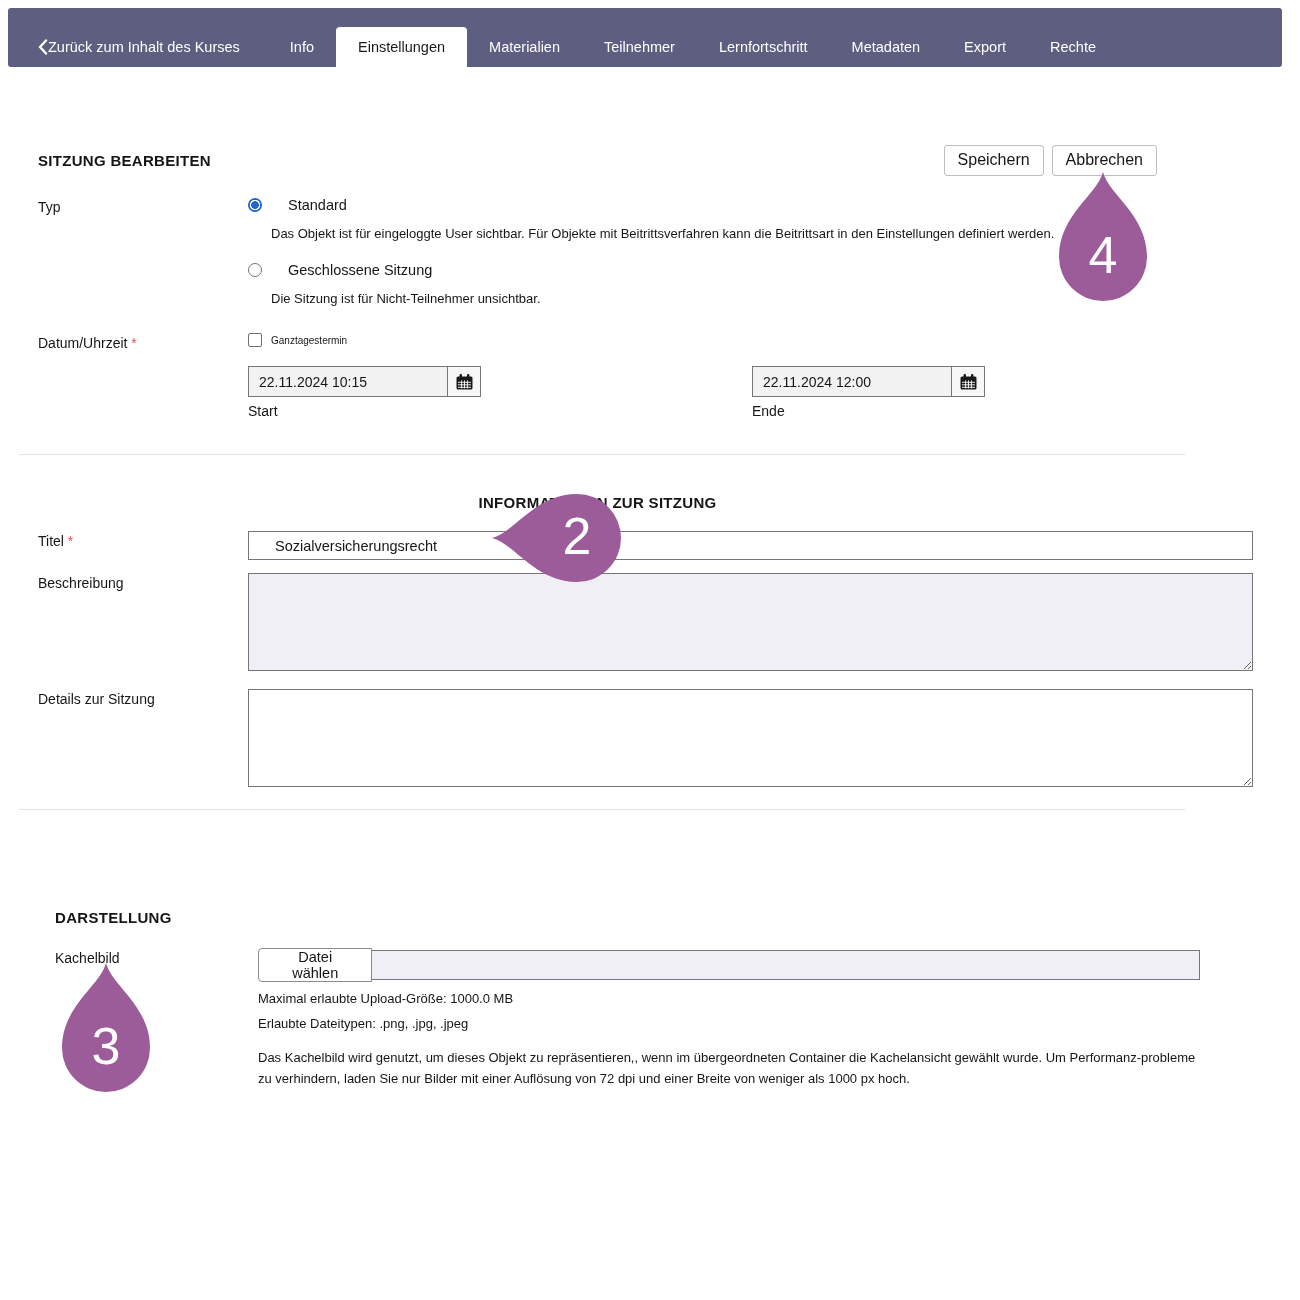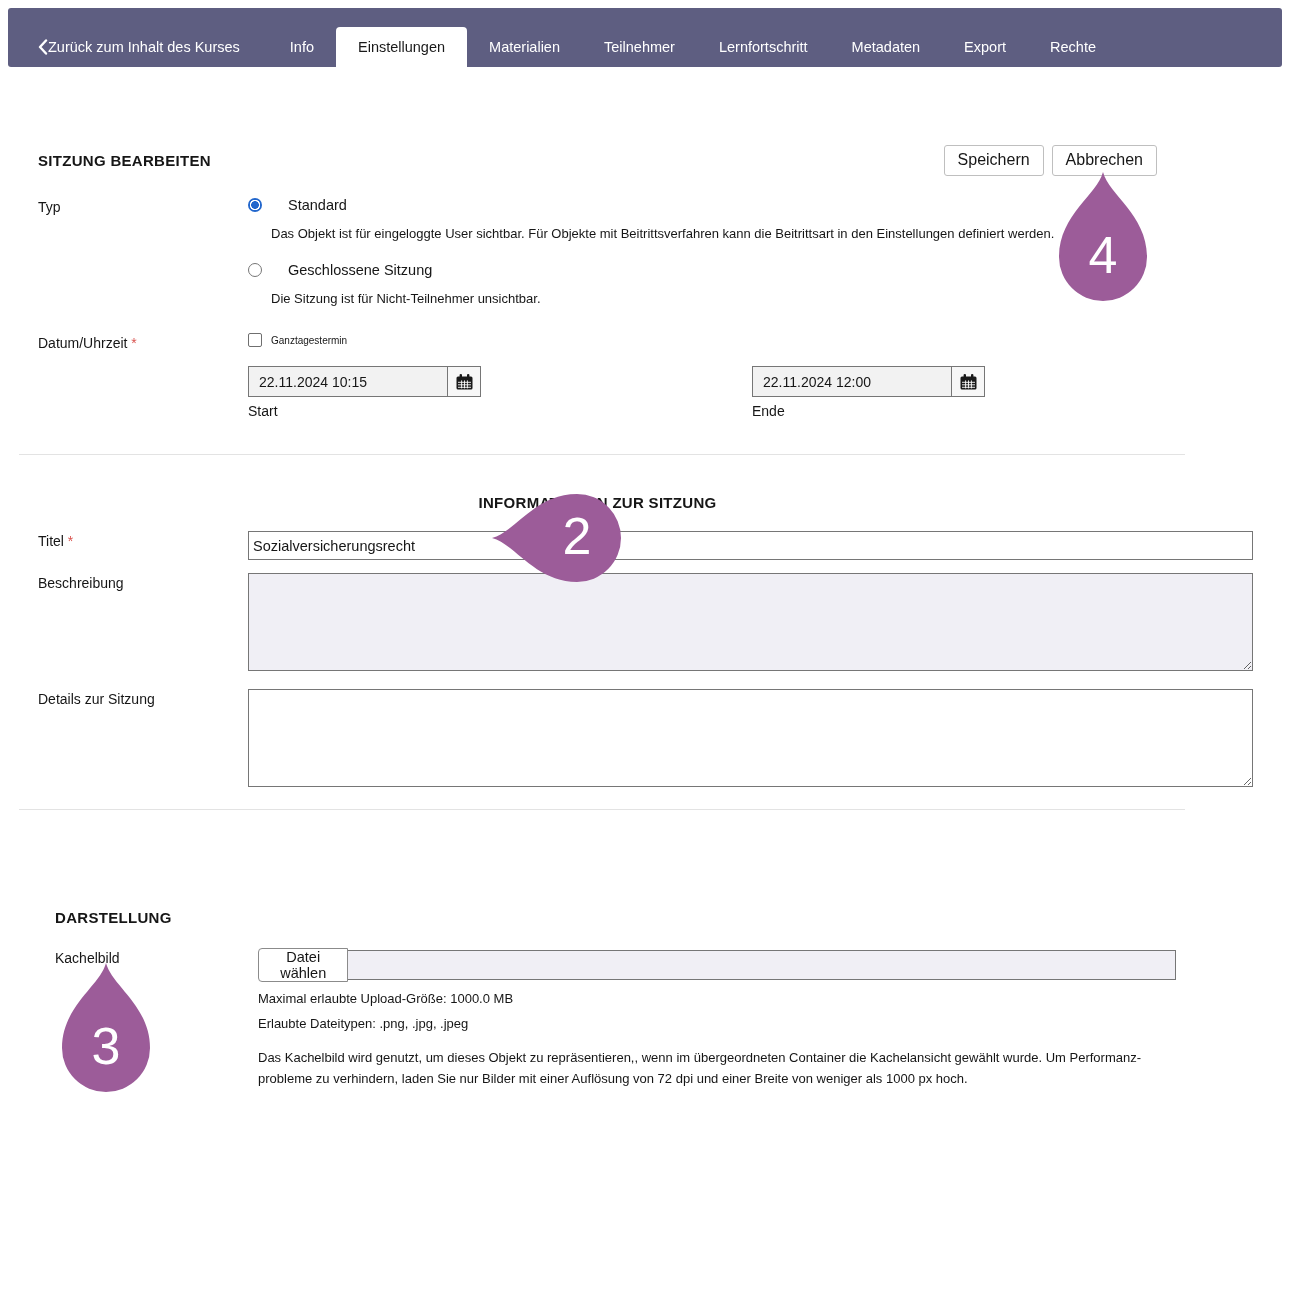--- a/index.html
+++ b/index.html
@@ -79,39 +79,39 @@
   .date-caption { font-size: 14px; margin-top: 6px; }
 
   .divider { border-top: 1px solid #e3e3e3; margin: 0 -28px 0 -19px; }
   .div1 { margin-top: 35px; }
   .div2 { margin-top: 18px; }
 
   .info-title { margin-top: 39px; text-align: center; }
   .row-titel { margin-top: 20px; }
   .text-input {
     width: 1005px; height: 29px; border: 1px solid #767676; background: #ffffff;
-    font-size: 14.5px; padding: 0 4px; font-family: inherit; color: #161616;
+    font-size: 14.5px; padding: 0 26px; font-family: inherit; color: #161616;
   }
   .row-beschreibung { margin-top: 13px; }
   .row-details { margin-top: 14px; }
   textarea {
     width: 1005px; height: 98px; border: 1px solid #767676; font-family: inherit;
     font-size: 14px; padding: 6px 10px; color: #161616;
   }
   .ta-gray { background: #f0eff5; }
   .ta-white { background: #ffffff; }
 
   
   .darstellung { margin-left: 17px; }
   .darstellung-title { margin-top: 99px; }
   .row-kachelbild { margin-top: 22px; }
   .darstellung .form-label { width: 203px; flex: 0 0 203px; }
   .file-combo { display: flex; align-items: center; }
   .file-btn {
-    height: 34px; padding: 0 4px; background: #ffffff; border: 1px solid #8b8b8b;
+    height: 34px; padding: 0 16px; background: #ffffff; border: 1px solid #8b8b8b;
     border-radius: 4px 0 0 4px; font-size: 14.5px; font-family: inherit; color: #161616; cursor: pointer;
   }
   .file-field {
     width: 862px; height: 30px; background: #f0eff5; border: 1px solid #767676;
     border-left: none;
   }
   .small-note { font-size: 13px; margin-top: 10px; }
   .small-note.first { margin-top: 9px; }
   .help-text { font-size: 13px; line-height: 1.65; margin-top: 16px; max-width: 990px; }
 

